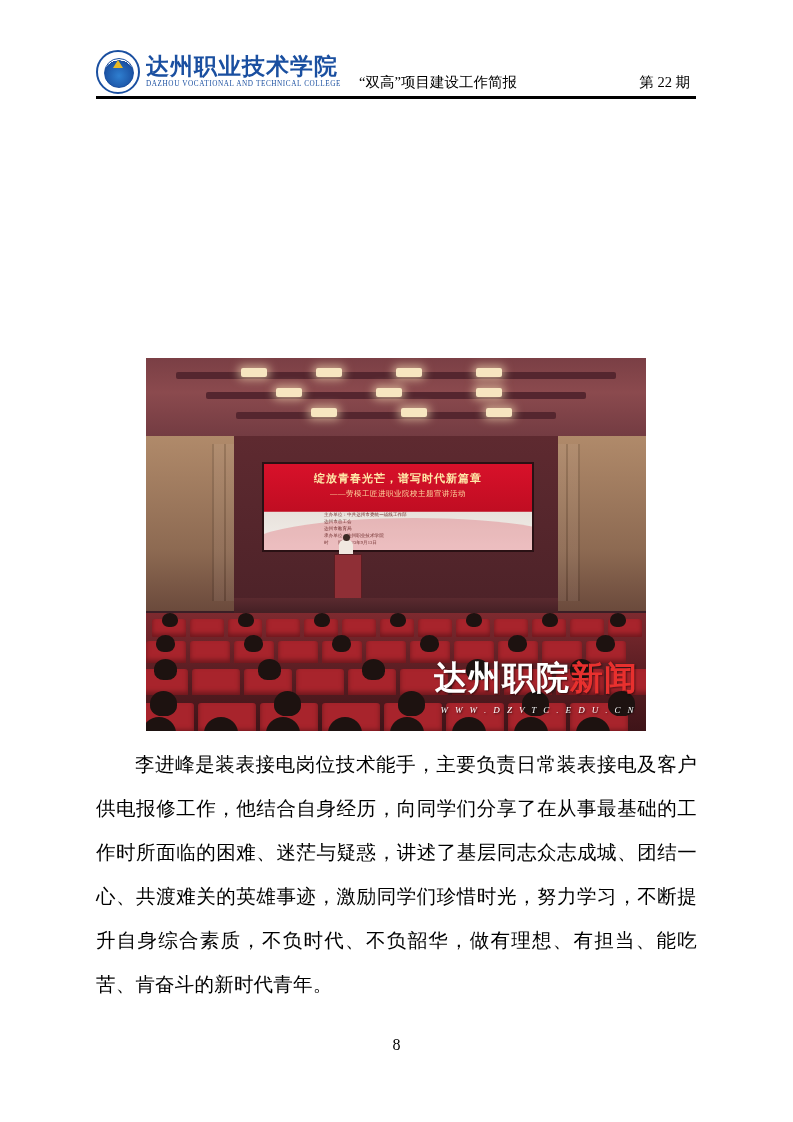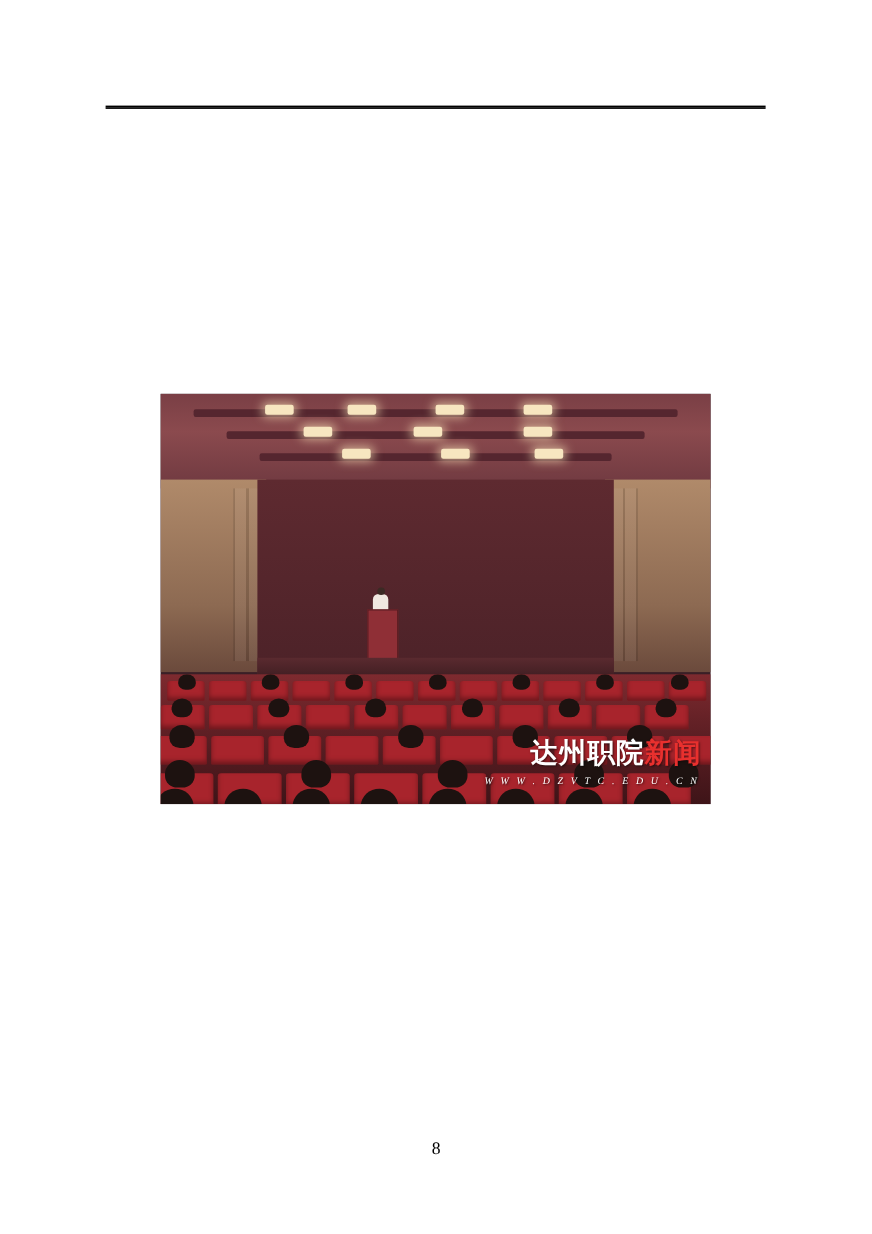--- a/index.html
+++ b/index.html
@@ -300,21 +300,21 @@
   }
   .head {
     position: absolute;
     background: #1d1210;
     border-radius: 50% 50% 42% 42%;
   }
   .ph-watermark {
     position: absolute;
     right: 8px;
     bottom: 30px;
-    font-size: 25px;
+    font-size: 33px;
     font-weight: bold;
     color: #ffffff;
     letter-spacing: 1px;
     text-shadow: 1px 1px 2px rgba(0,0,0,0.6);
     white-space: nowrap;
   }
   .ph-watermark .red {
     color: #e8302e;
     text-shadow: 1px 1px 2px rgba(0,0,0,0.5);
   }
@@ -347,20 +347,33 @@
     text-align: center;
     font-size: 16px;
     color: #000000;
   }
 </style>
 </head>
 <body>
 
 <div class="page">
 
+  <div class="header">
+    <div class="header-inner">
+      <div class="logo-block">
+        <div class="logo-mark"></div>
+        <div class="logo-text">
+          <div class="logo-cn">达州职业技术学院</div>
+          <div class="logo-en">DAZHOU VOCATIONAL AND TECHNICAL COLLEGE</div>
+        </div>
+      </div>
+      <div class="header-title">“双高”项目建设工作简报</div>
+      <div class="header-issue">第 22 期</div>
+    </div>
+  </div>
   <div class="header-rule"></div>
 
 
   <div class="photo-wrap">
     <div class="photo">
       <div class="ph-ceiling">
         <div class="beam" style="left:30px;top:14px;width:440px;"></div>
         <div class="beam" style="left:60px;top:34px;width:380px;"></div>
         <div class="beam" style="left:90px;top:54px;width:320px;"></div>
         <div class="light" style="left:95px;top:10px;"></div>
@@ -371,20 +384,30 @@
         <div class="light" style="left:230px;top:30px;"></div>
         <div class="light" style="left:330px;top:30px;"></div>
         <div class="light" style="left:165px;top:50px;"></div>
         <div class="light" style="left:255px;top:50px;"></div>
         <div class="light" style="left:340px;top:50px;"></div>
       </div>
       <div class="ph-wall-left"></div>
       <div class="ph-wall-right"></div>
       <div class="ph-stagearea"></div>
 
+      <div class="ph-screen">
+        <div class="scr-curve"></div>
+        <div class="scr-title">绽放青春光芒，谱写时代新篇章</div>
+        <div class="scr-sub">——劳模工匠进职业院校主题宣讲活动</div>
+        <div class="scr-lines" style="white-space:pre;">主办单位：中共达州市委统一战线工作部
+达州市总工会
+达州市教育局
+承办单位：达州职业技术学院
+时　　间：2023年9月13日</div>
+      </div>
 
       <div class="ph-speaker"></div>
       <div class="ph-podium"></div>
       <div class="ph-stagefront"></div>
 
       <div class="ph-audience">
 
         <div class="seat" style="left:6px;  top:6px;  width:34px; height:18px;"></div>
         <div class="seat" style="left:44px; top:6px;  width:34px; height:18px;"></div>
         <div class="seat" style="left:82px; top:6px;  width:34px; height:18px;"></div>
@@ -466,16 +489,19 @@
         <div class="head" style="left:306px;top:104px;width:34px;height:32px;"></div>
         <div class="head" style="left:368px;top:104px;width:34px;height:32px;"></div>
         <div class="head" style="left:430px;top:104px;width:34px;height:32px;"></div>
       </div>
 
       <div class="ph-watermark"><span>达州职院</span><span class="red">新闻</span></div>
       <div class="ph-url">W W W . D Z V T C . E D U . C N</div>
     </div>
   </div>
 
+  <div class="body-wrap-2">
+    <p class="para">李进峰是装表接电岗位技术能手，主要负责日常装表接电及客户供电报修工作，他结合自身经历，向同学们分享了在从事最基础的工作时所面临的困难、迷茫与疑惑，讲述了基层同志众志成城、团结一心、共渡难关的英雄事迹，激励同学们珍惜时光，努力学习，不断提升自身综合素质，不负时代、不负韶华，做有理想、有担当、能吃苦、肯奋斗的新时代青年。</p>
+  </div>
 
   <div class="page-number">8</div>
 
 </div>
 
 </body></html>

